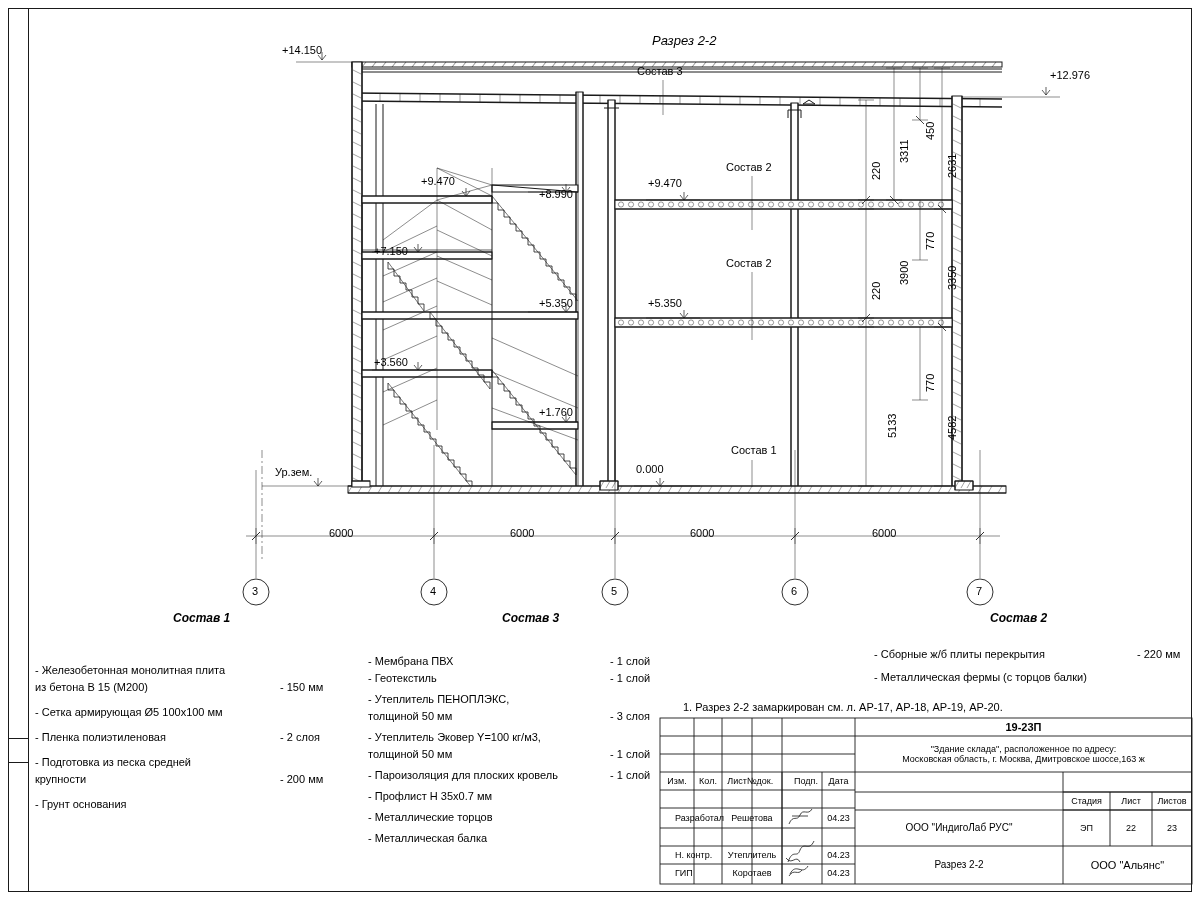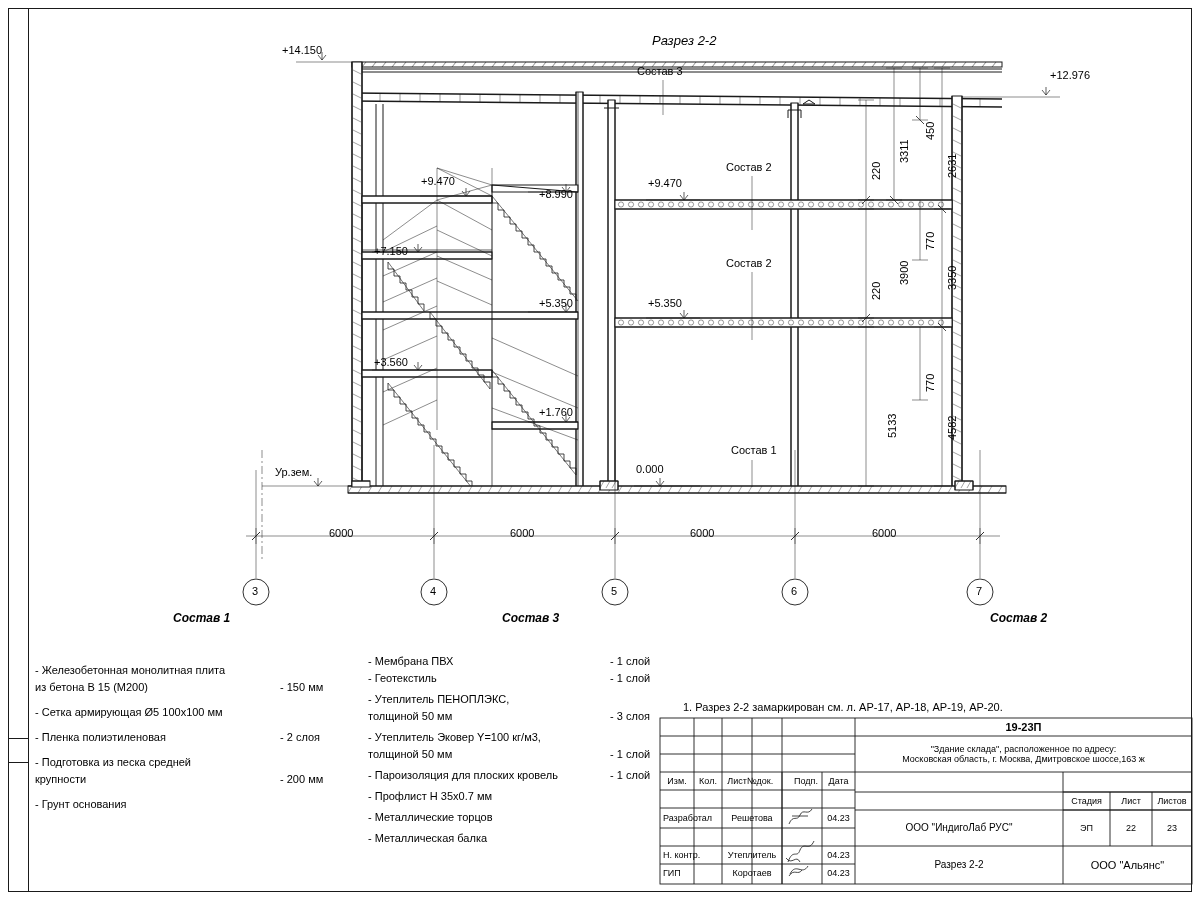--- a/index.html
+++ b/index.html
@@ -15,21 +15,21 @@
   .frame-line{position:absolute;background:#1a1a1a;}
   svg.draw{position:absolute;left:0;top:0;width:1200px;height:900px;}
   .txt{position:absolute;white-space:nowrap;font-size:11px;line-height:1.25;}
   .txt.it{font-style:italic;}
   .txt.b{font-weight:bold;}
   .vert{transform-origin:0 0;transform:rotate(-90deg);}
   .title{font-style:italic;font-size:13px;}
   .leglist{position:absolute;font-size:11px;line-height:17px;}
   .leglist div{white-space:nowrap;}
   .stampcell{position:absolute;font-size:9px;display:flex;align-items:center;justify-content:center;text-align:center;line-height:1.15;}
-  .stampcell.left{justify-content:flex-start;padding-left:3px;}
+  .stampcell.left{justify-content:flex-start;padding-left:15px;}
   .note{position:absolute;font-size:11px;}
 </style>
 </head>
 <body>
 
 <div class="sheet">
 
   <div class="frame-line" style="left:8px;top:8px;width:1184px;height:1px;"></div>
   <div class="frame-line" style="left:8px;top:8px;width:1px;height:884px;"></div>
   <div class="frame-line" style="left:1191px;top:8px;width:1px;height:884px;"></div>
@@ -671,20 +671,27 @@
     <div><span>- 1 слой</span></div>
     <div><span>- 1 слой</span></div>
     <div style="margin-top:4px;height:17px;"></div>
     <div><span>- 3 слоя</span></div>
     <div style="margin-top:4px;height:17px;"></div>
     <div><span>- 1 слой</span></div>
     <div style="margin-top:4px;"><span>- 1 слой</span></div>
   </div>
 
   <div class="txt it b" style="left:990px;top:611px;font-size:12px;">Состав 2</div>
+  <div class="leglist" style="left:874px;top:646px;">
+    <div style="position:relative;">
+      <span>- Сборные ж/б плиты перекрытия</span>
+      <span style="position:absolute;left:263px;">- 220 мм</span>
+    </div>
+    <div style="margin-top:6px;"><span>- Металлическая фермы (с торцов балки)</span></div>
+  </div>
 
   <div class="note" style="left:661px;top:701px;margin-left:22px;">1. Разрез 2-2 замаркирован см. л. АР-17, АР-18, АР-19, АР-20.</div>
 
   <svg class="draw" viewBox="0 0 1200 900">
     <g stroke="#1a1a1a" fill="none" stroke-width="0.9">
 
       <rect x="660" y="718" width="532" height="166"></rect>
 
       <line x1="855" y1="718" x2="855" y2="884"></line>
       <line x1="1063" y1="772" x2="1063" y2="884"></line>

